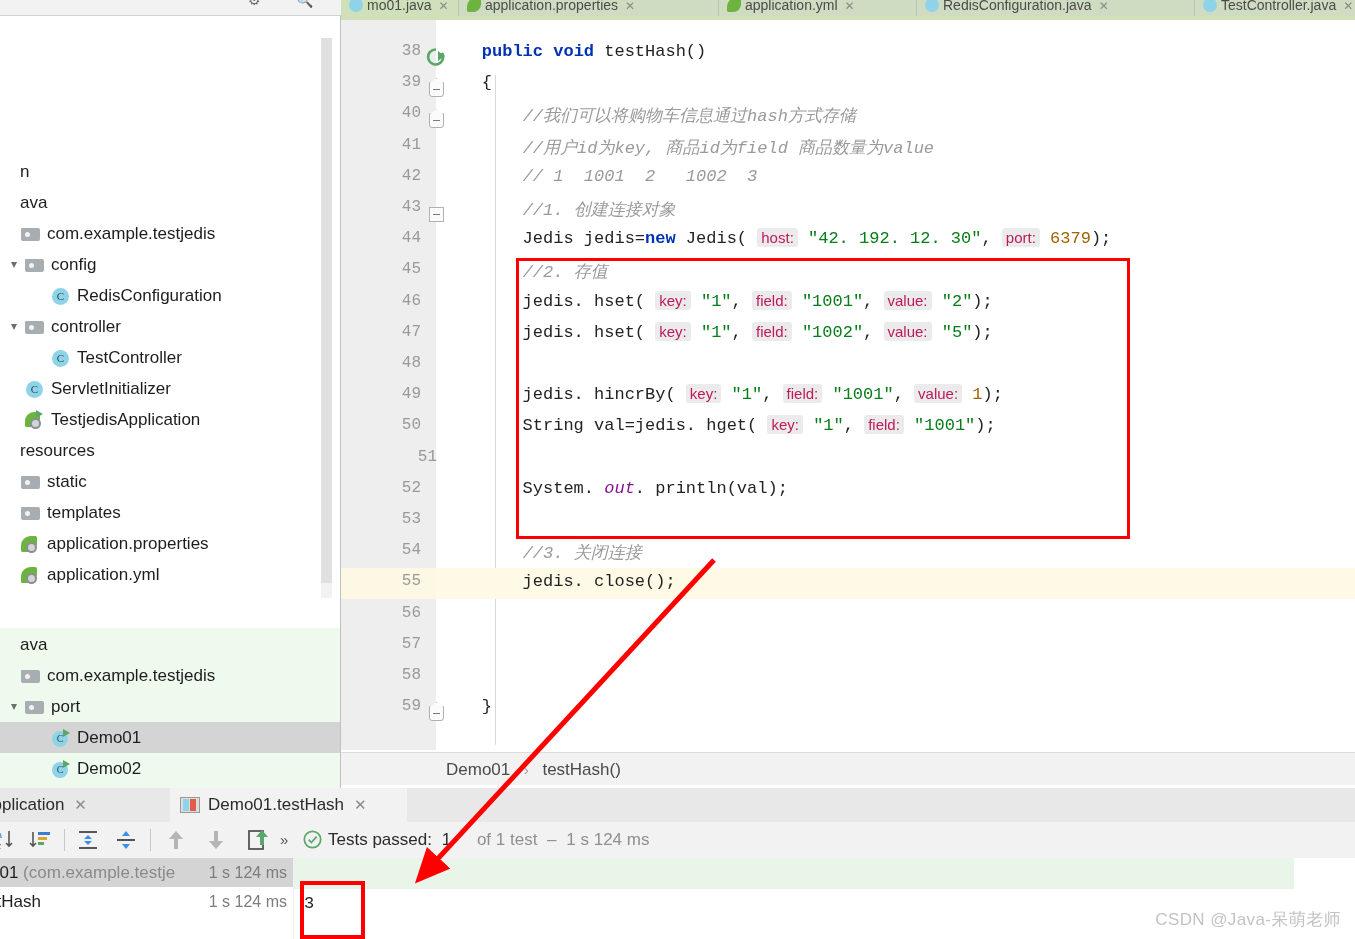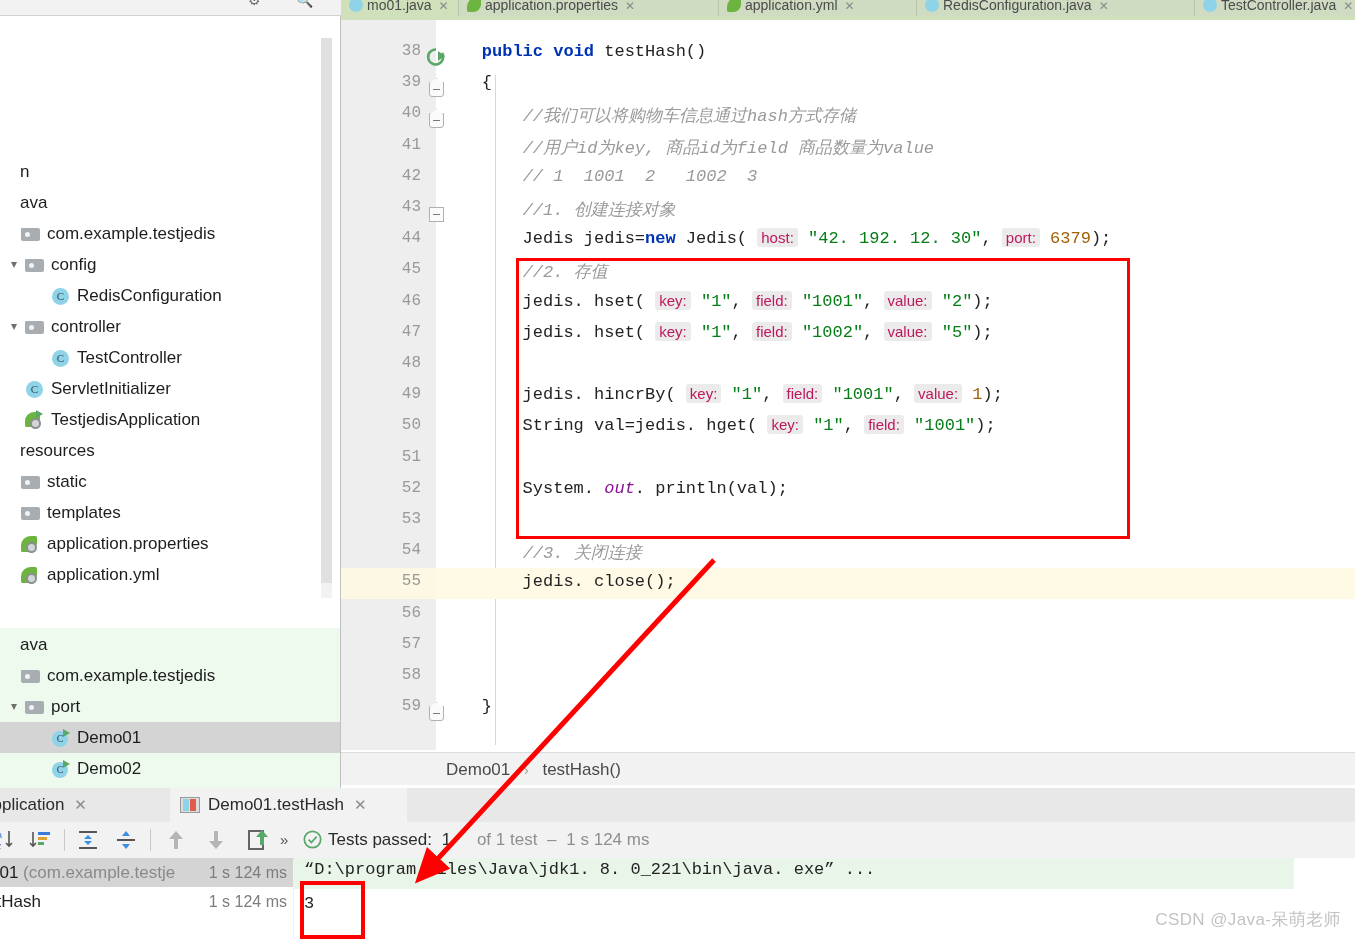--- a/index.html
+++ b/index.html
@@ -383,21 +383,21 @@
         <div class="ln" style="top: 271.6px;">46</div>
         <div class="code" style="top: 271.6px; left: 100px;">        jedis. hset( <span class="hint">key:</span> <span class="str">"1"</span>, <span class="hint">field:</span> <span class="str">"1001"</span>, <span class="hint">value:</span> <span class="str">"2"</span>);</div>
         <div class="ln" style="top: 302.8px;">47</div>
         <div class="code" style="top: 302.8px; left: 100px;">        jedis. hset( <span class="hint">key:</span> <span class="str">"1"</span>, <span class="hint">field:</span> <span class="str">"1002"</span>, <span class="hint">value:</span> <span class="str">"5"</span>);</div>
         <div class="ln" style="top: 334px;">48</div>
         <div class="code" style="top: 334px; left: 100px;"></div>
         <div class="ln" style="top: 365.2px;">49</div>
         <div class="code" style="top: 365.2px; left: 100px;">        jedis. hincrBy( <span class="hint">key:</span> <span class="str">"1"</span>, <span class="hint">field:</span> <span class="str">"1001"</span>, <span class="hint">value:</span> <span class="num">1</span>);</div>
         <div class="ln" style="top: 396.4px;">50</div>
         <div class="code" style="top: 396.4px; left: 100px;">        String val=jedis. hget( <span class="hint">key:</span> <span class="str">"1"</span>, <span class="hint">field:</span> <span class="str">"1001"</span>);</div>
-        <div class="ln" style="top: 427.6px;">51</div>
+        <div class="ln" style="top: 427.6px; padding-left: 16px;">51</div>
         <div class="code" style="top: 427.6px; left: 100px;"></div>
         <div class="ln" style="top: 458.8px;">52</div>
         <div class="code" style="top: 458.8px; left: 100px;">        System. <span class="fld">out</span>. println(val);</div>
         <div class="ln" style="top: 490px;">53</div>
         <div class="code" style="top: 490px; left: 100px;"></div>
         <div class="ln" style="top: 521.2px;">54</div>
         <div class="code" style="top: 521.2px; left: 100px;">        <span class="cm">//3. 关闭连接</span></div>
         <div class="caret-gutter" style="top: 548.4px;"></div>
         <div class="caret-line" style="top: 548.4px;"></div>
         <div class="ln" style="top: 552.4px;">55</div>
@@ -502,21 +502,20 @@
           <span class="tdur">1 s 124 ms</span>
         </div>
         <div class="trow" style="top: 29px;">
           <span class="tname" style="left: -12px;"><span>stHash</span></span>
           <span class="tdur">1 s 124 ms</span>
         </div>
       </div>
 
     <div id="console">
       <div id="cline-hl"></div>
-      <div class="cline" style="top:2px;">“D:\program files\Java\jdk1. 8. 0_221\bin\java. exe” ...</div>
       <div class="cline" style="top:36px;">3</div>
     </div>
   </div>
 
   <div id="red-box-code"></div>
   <div id="red-box-out"></div>
   <svg id="arrow-svg">
     <defs>
       <marker id="ah" markerWidth="7" markerHeight="7" refX="5.5" refY="3.2" orient="auto">
         <polygon points="0,0 7,3.2 0,6.4" fill="#ff0000"></polygon>

